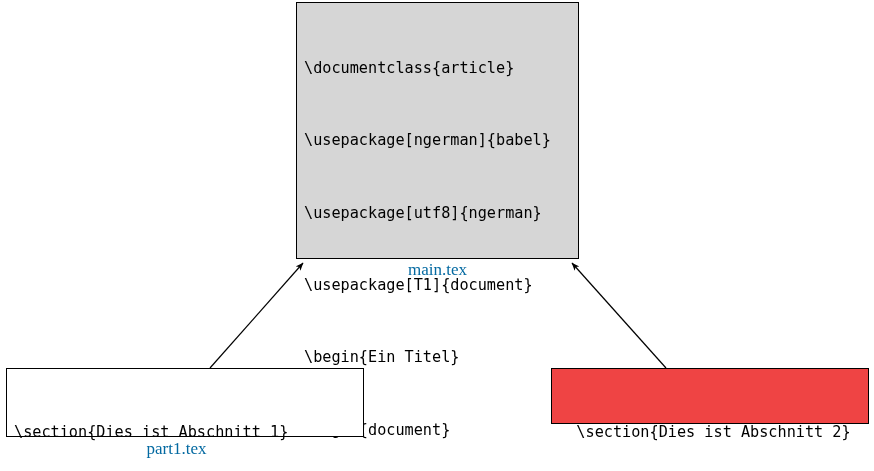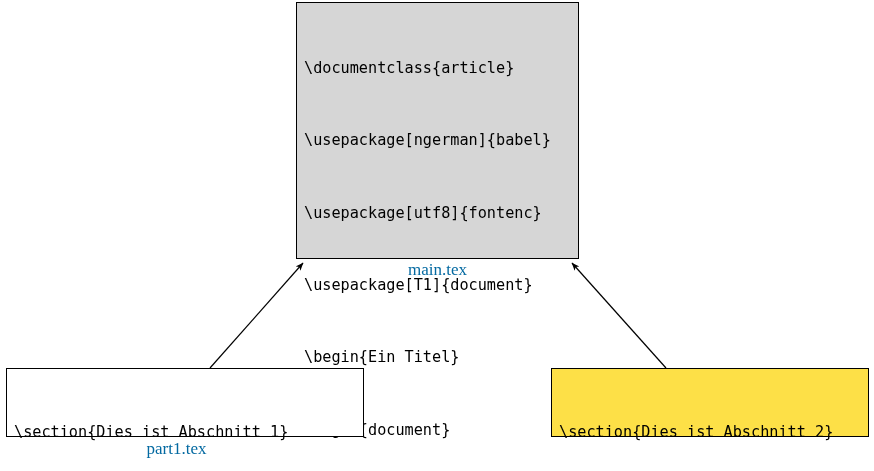--- a/index.html
+++ b/index.html
@@ -52,22 +52,23 @@
     left: 6px;
     top: 368px;
     width: 358px;
     height: 69px;
     background: #ffffff;
   }
   #part2-box {
     left: 551px;
     top: 368px;
     width: 318px;
-    height: 69px;
-    background: #fde047;
+    height: 56px;
+    background: #ef4444;
+    text-align: center;
   }
   .code-line {
     display: block;
     height: 24.1px;
   }
   .part-box .code-line {
     height: 21.5px;
     line-height: 21.5px;
   }
   .file-label {
@@ -95,21 +96,21 @@
   }
 </style>
 </head>
 <body>
 
 <div id="diagram-canvas">
 
   <div id="main-box" class="code-box">
     <span class="code-line">\documentclass{article}</span>
     <span class="code-line">\usepackage[ngerman]{babel}</span>
-    <span class="code-line">\usepackage[utf8]{fontenc}</span>
+    <span class="code-line">\usepackage[utf8]{ngerman}</span>
     <span class="code-line">\usepackage[T1]{document}</span>
     <span class="code-line">\begin{Ein Titel}</span>
     <span class="code-line">\begin{document}</span>
     
     
     
     
     
   </div>
 

